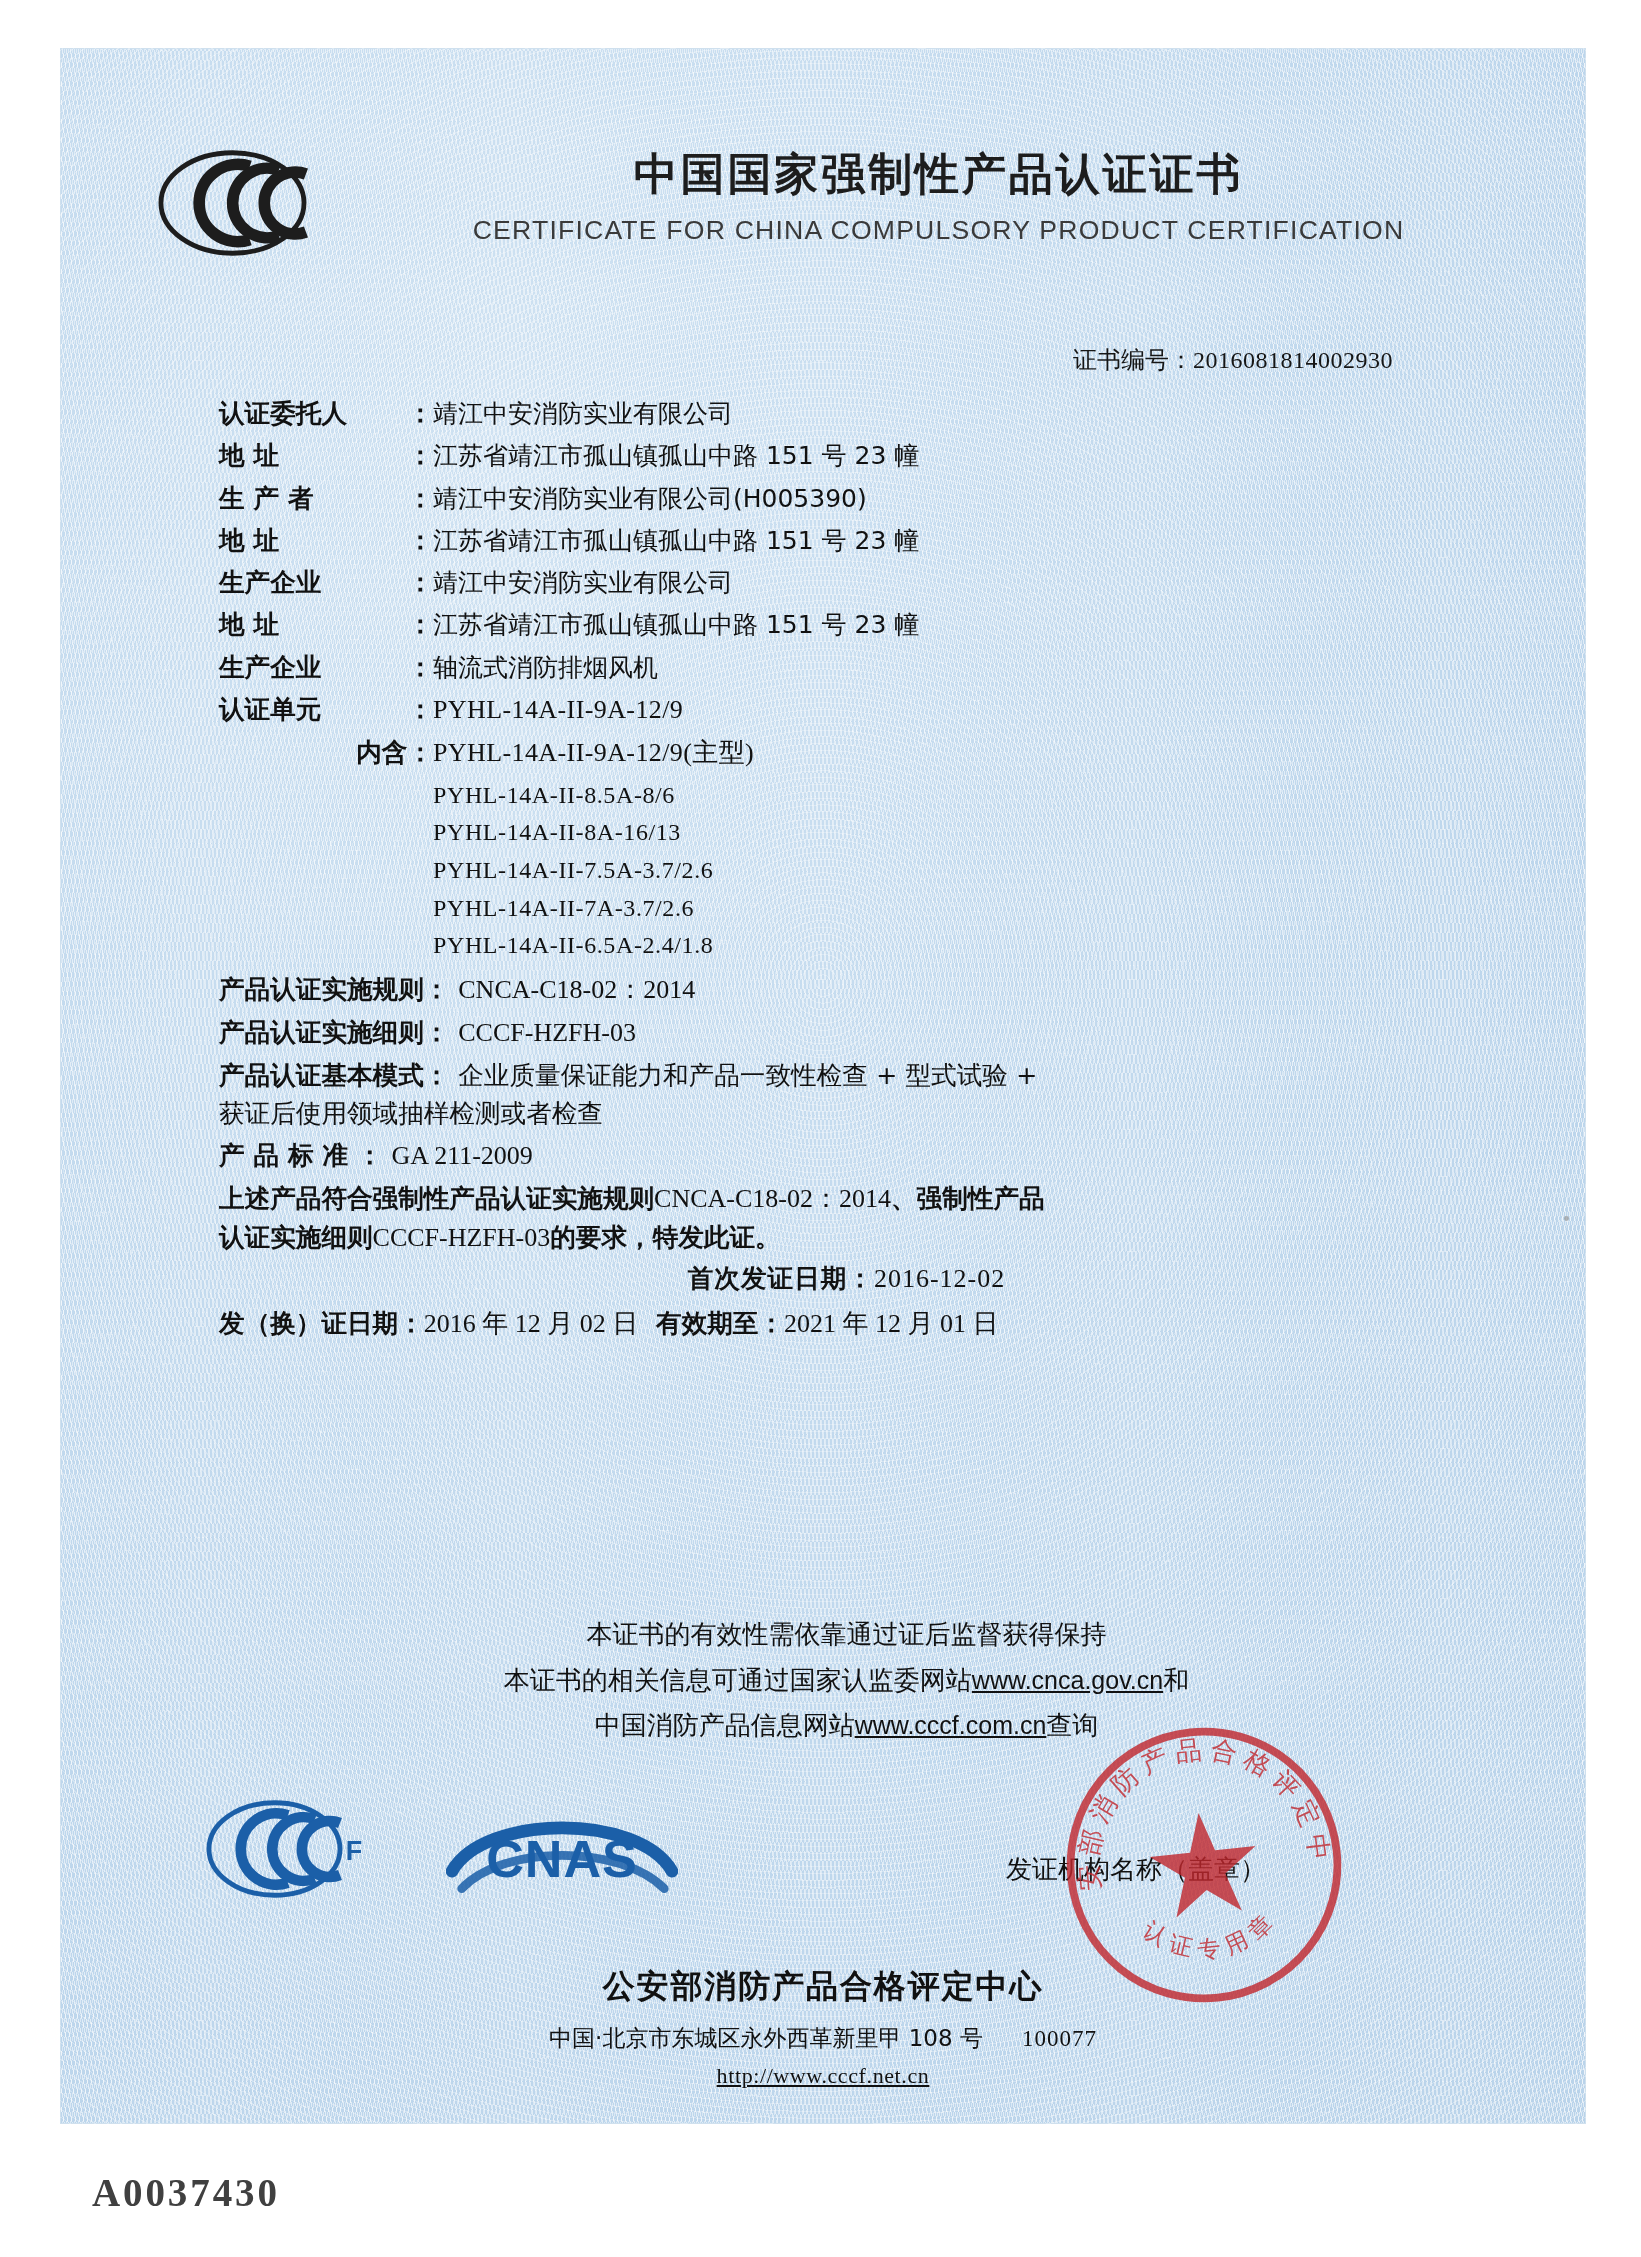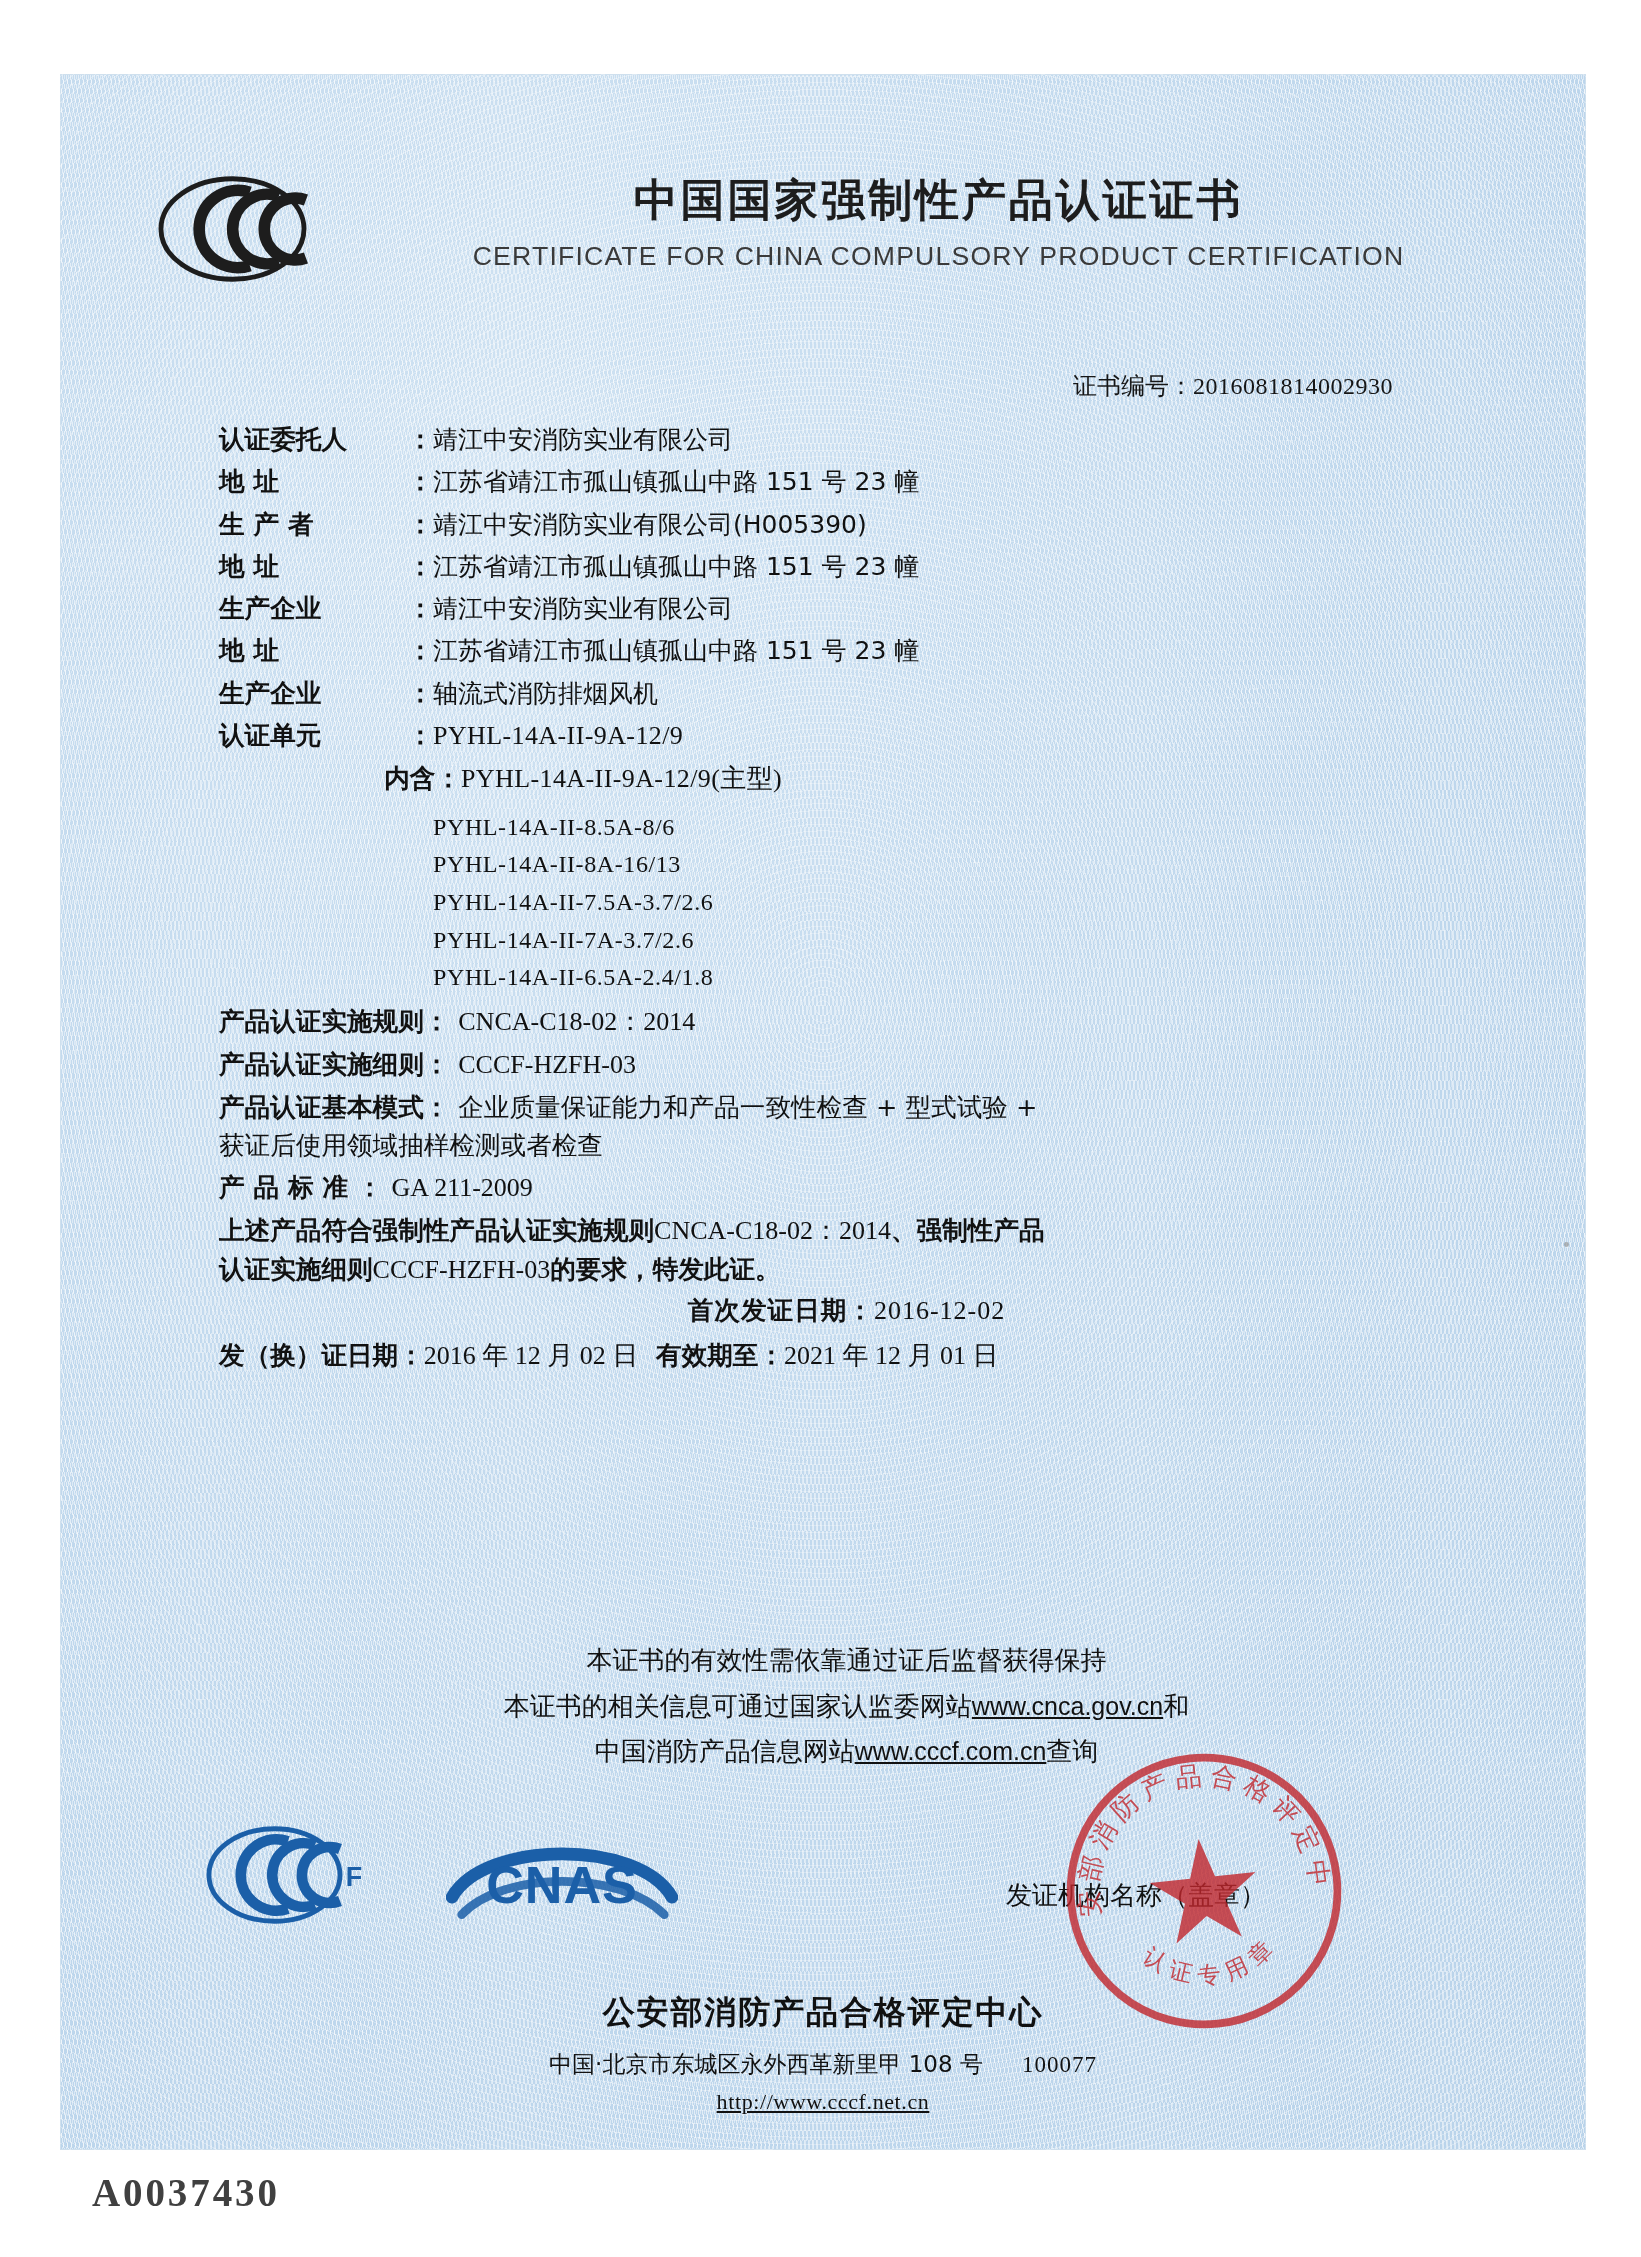--- a/index.html
+++ b/index.html
@@ -12,21 +12,21 @@
     height: 2257px;
     font-family: "Liberation Serif", serif;
     position: relative;
     overflow: hidden;
   }
 
   
   .sheet {
     position: absolute;
     left: 60px;
-    top: 74px;
+    top: 48px;
     width: 1526px;
     height: 2076px;
     background:
       repeating-linear-gradient(78deg, rgba(255,255,255,0.55) 0px, rgba(255,255,255,0.55) 1px, rgba(180,208,232,0.0) 1px, rgba(180,208,232,0.0) 3.9px),
       repeating-linear-gradient(-78deg, rgba(255,255,255,0.45) 0px, rgba(255,255,255,0.45) 1px, rgba(180,208,232,0.0) 1px, rgba(180,208,232,0.0) 3.9px),
       radial-gradient(ellipse at 30% 20%, #cfe2f2 0%, #c3daee 40%, #bdd6ec 70%, #b9d3ea 100%);
     box-shadow: 0 0 0 1px #cfe0ee inset;
   }
   .sheet::after{
     content:"";
@@ -121,22 +121,21 @@
     color: #111;
     white-space: nowrap;
   }
   .val.serif {
     font-family: "Liberation Serif", serif;
     font-size: 26px;
     letter-spacing: 0.4px;
   }
   .sub-row {
     display: flex;
-    margin-bottom: 18px;
-    padding-left: 28px;
+    margin-bottom: 12px;
   }
   .sub-lbl {
     width: 214px;
     flex: none;
     text-align: right;
     padding-right: 0px;
     font-family: "DejaVu Sans", sans-serif;
     font-size: 25.6px;
     font-weight: bold;
     box-sizing: border-box;

